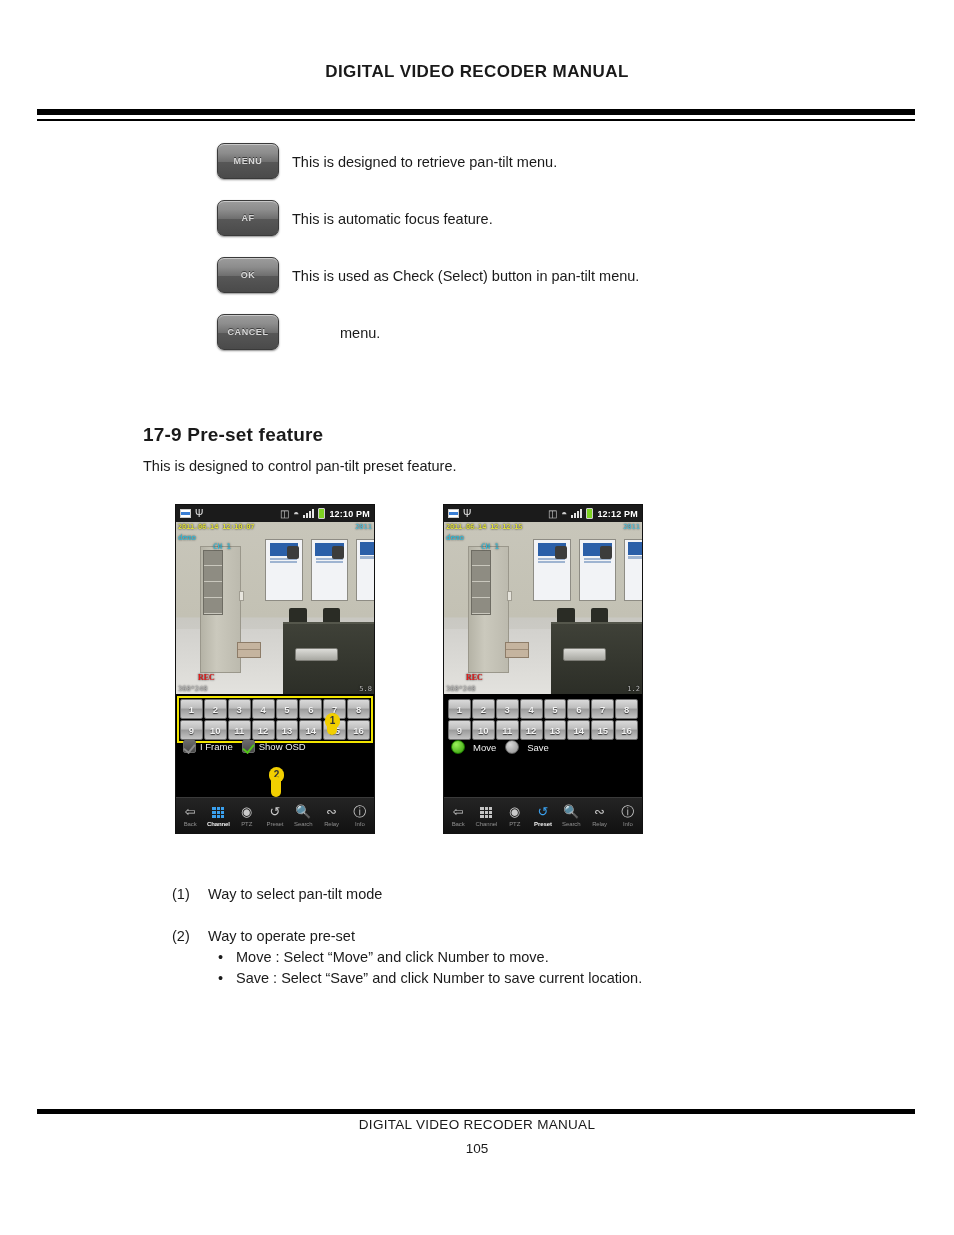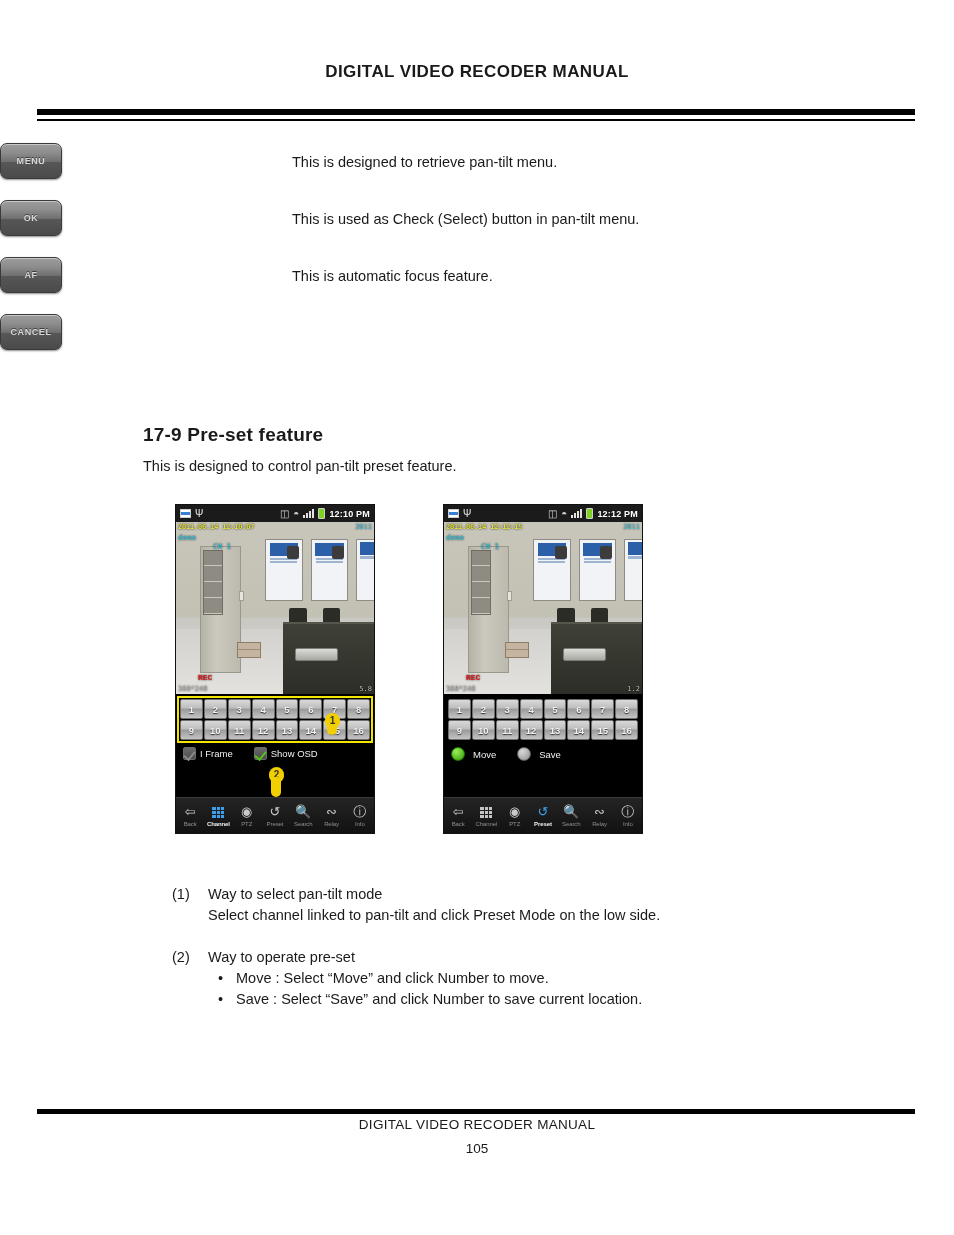--- a/index.html
+++ b/index.html
@@ -24,21 +24,21 @@
   }
   .rule-thin{
     position:absolute; left:37px; width:878px; height:2px; background:#000;
   }
   #rule-a{ top:109px; }
   #rule-b{ top:119px; }
 
   
   .def-list{ position:absolute; top:143px; left:0; width:954px; }
   .def-row{ display:flex; align-items:flex-start; margin-bottom:21px; }
-  .def-row .btn-cell{ width:292px; flex:0 0 292px; display:flex; padding-right:13px; }
+  .def-row .btn-cell{ width:292px; flex:0 0 292px; display:flex; justify-content:flex-end; padding-right:13px; }
 
   .ctrl-btn{
     width:62px; height:36px; border-radius:7px;
     background:linear-gradient(to bottom,#9c9c9c 0%,#8d8d8d 26%,#6f6f6f 52%,#575757 53%,#4a4a4a 100%);
     border:1px solid #3a3a3a;
     box-shadow:inset 0 1px 0 rgba(255,255,255,.45), 0 1px 2px rgba(0,0,0,.45);
     color:#d8d8d8;
     font-size:9px; font-weight:bold; letter-spacing:.6px;
     display:flex; align-items:center; justify-content:center;
     text-shadow:0 -1px 0 rgba(0,0,0,.5);
@@ -128,38 +128,38 @@
   .osd-ts{ position:absolute; left:2px; top:1px; font-size:7px; color:#dede3a;
     font-family:"DejaVu Sans Mono", monospace; letter-spacing:-.2px; font-weight:bold;
     text-shadow:0 0 2px #000; }
   .osd-tr{ position:absolute; right:2px; top:1px; font-size:7px; color:#48c8e8;
     font-family:"DejaVu Sans Mono", monospace; text-shadow:0 0 2px #000; }
   .osd-site{ position:absolute; left:2px; top:11px; font-size:7.5px; color:#29c5e8;
     font-family:"DejaVu Sans Mono", monospace; text-shadow:0 0 2px #000; }
   .osd-ch{ position:absolute; left:2px; top:20px; font-size:7.5px; color:#29c5e8;
     font-family:"DejaVu Sans Mono", monospace; text-shadow:0 0 2px #000;padding-left:35px; }
   .osd-rec{ position:absolute; left:22px; bottom:12px; font-size:8px; color:#e11b1b;
-    font-weight:bold; font-family:Liberation Mono, monospace; text-shadow:0 0 2px #000; }
+    font-weight:bold; font-family:Liberation Serif, serif; text-shadow:0 0 2px #000; }
   .osd-res{ position:absolute; left:2px; bottom:1px; font-size:7px; color:#b9b9b9;
     font-family:"DejaVu Sans Mono", monospace; text-shadow:0 0 2px #000; }
   .osd-fps{ position:absolute; right:2px; bottom:1px; font-size:7px; color:#b9b9b9;
     font-family:"DejaVu Sans Mono", monospace; text-shadow:0 0 2px #000; }
 
   
   .panel{ background:#000; padding:5px 4px 0; position:relative; }
   .numgrid{ display:grid; grid-template-columns:repeat(8,1fr); gap:1px; }
   .numgrid.framed{ outline:2px solid #f2e500; outline-offset:1px; }
   .numkey{
     height:20px; display:flex; align-items:center; justify-content:center;
     background:linear-gradient(to bottom,#d9d9d9 0%,#bdbdbd 45%,#9a9a9a 50%,#c4c4c4 100%);
     border:1px solid #6e6e6e; border-radius:2px;
     color:#f2f2f2; font-size:9.5px; font-weight:bold;
     text-shadow:0 1px 1px rgba(0,0,0,.7);
   }
-  .optrow{ display:flex; align-items:center; gap:21px; padding:7px 3px 0; }
+  .optrow{ display:flex; align-items:center; gap:9px; padding:0 3px 0; }
   .chk{ display:flex; align-items:center; gap:4px; }
   .chkbox{ width:13px; height:13px; border:1px solid #6a6a6a; border-radius:2px;
     background:linear-gradient(to bottom,#6a6a6a,#4a4a4a); position:relative; }
   .chkbox.on::after, .chkbox.dim::after{
     content:""; position:absolute; left:2px; top:1px; width:5px; height:9px;
     border:solid; border-width:0 2px 2px 0; transform:rotate(40deg);
   }
   .chkbox.on::after{ border-color:#54c418; }
   .chkbox.dim::after{ border-color:#8a8a8a; }
   .chk span{ color:#f0f0f0; font-size:9.5px; }
@@ -226,41 +226,42 @@
     <div class="btn-cell">
       <div class="ctrl-btn">MENU</div>
     </div>
     <div class="def-text">
       <span>This is designed to retrieve pan-tilt menu.</span>
     </div>
   </div>
 
   <div class="def-row">
     <div class="btn-cell">
+      <div class="ctrl-btn">AF</div>
+    </div>
+    <div class="def-text">
+      <span>This is automatic focus feature.</span>
+    </div>
+  </div>
+
+  <div class="def-row">
+    <div class="btn-cell">
       <div class="ctrl-btn">OK</div>
     </div>
     <div class="def-text">
       <span>This is used as Check (Select) button in pan-tilt menu.</span>
-    </div>
-  </div>
-
-  <div class="def-row">
-    <div class="btn-cell">
-      <div class="ctrl-btn">AF</div>
-    </div>
-    <div class="def-text">
-      <span>This is automatic focus feature.</span>
     </div>
   </div>
 
   <div class="def-row">
     <div class="btn-cell">
       <div class="ctrl-btn">CANCEL</div>
     </div>
     <div class="def-text">
+      <span class="cont">menu.</span>
     </div>
   </div>
 
 </div>
 
 <div class="section-title">17-9 Pre-set feature</div>
 <div class="section-intro">This is designed to control pan-tilt preset feature.</div>
 
 <div class="phones">
 
@@ -558,21 +559,20 @@
 
 </div>
 
 <div class="steps">
 
   <div class="step">
     <div class="step-head">
       <span class="idx">(1)</span>
       <span>Way to select pan-tilt mode</span>
     </div>
-    <div class="step-body">Select channel linked to pan-tilt and click Preset Mode on the low side.</div>
   </div>
 
   <div class="gap"></div>
 
   <div class="step">
     <div class="step-head">
       <span class="idx">(2)</span>
       <span>Way to operate pre-set</span>
     </div>
     <div class="bullets">

